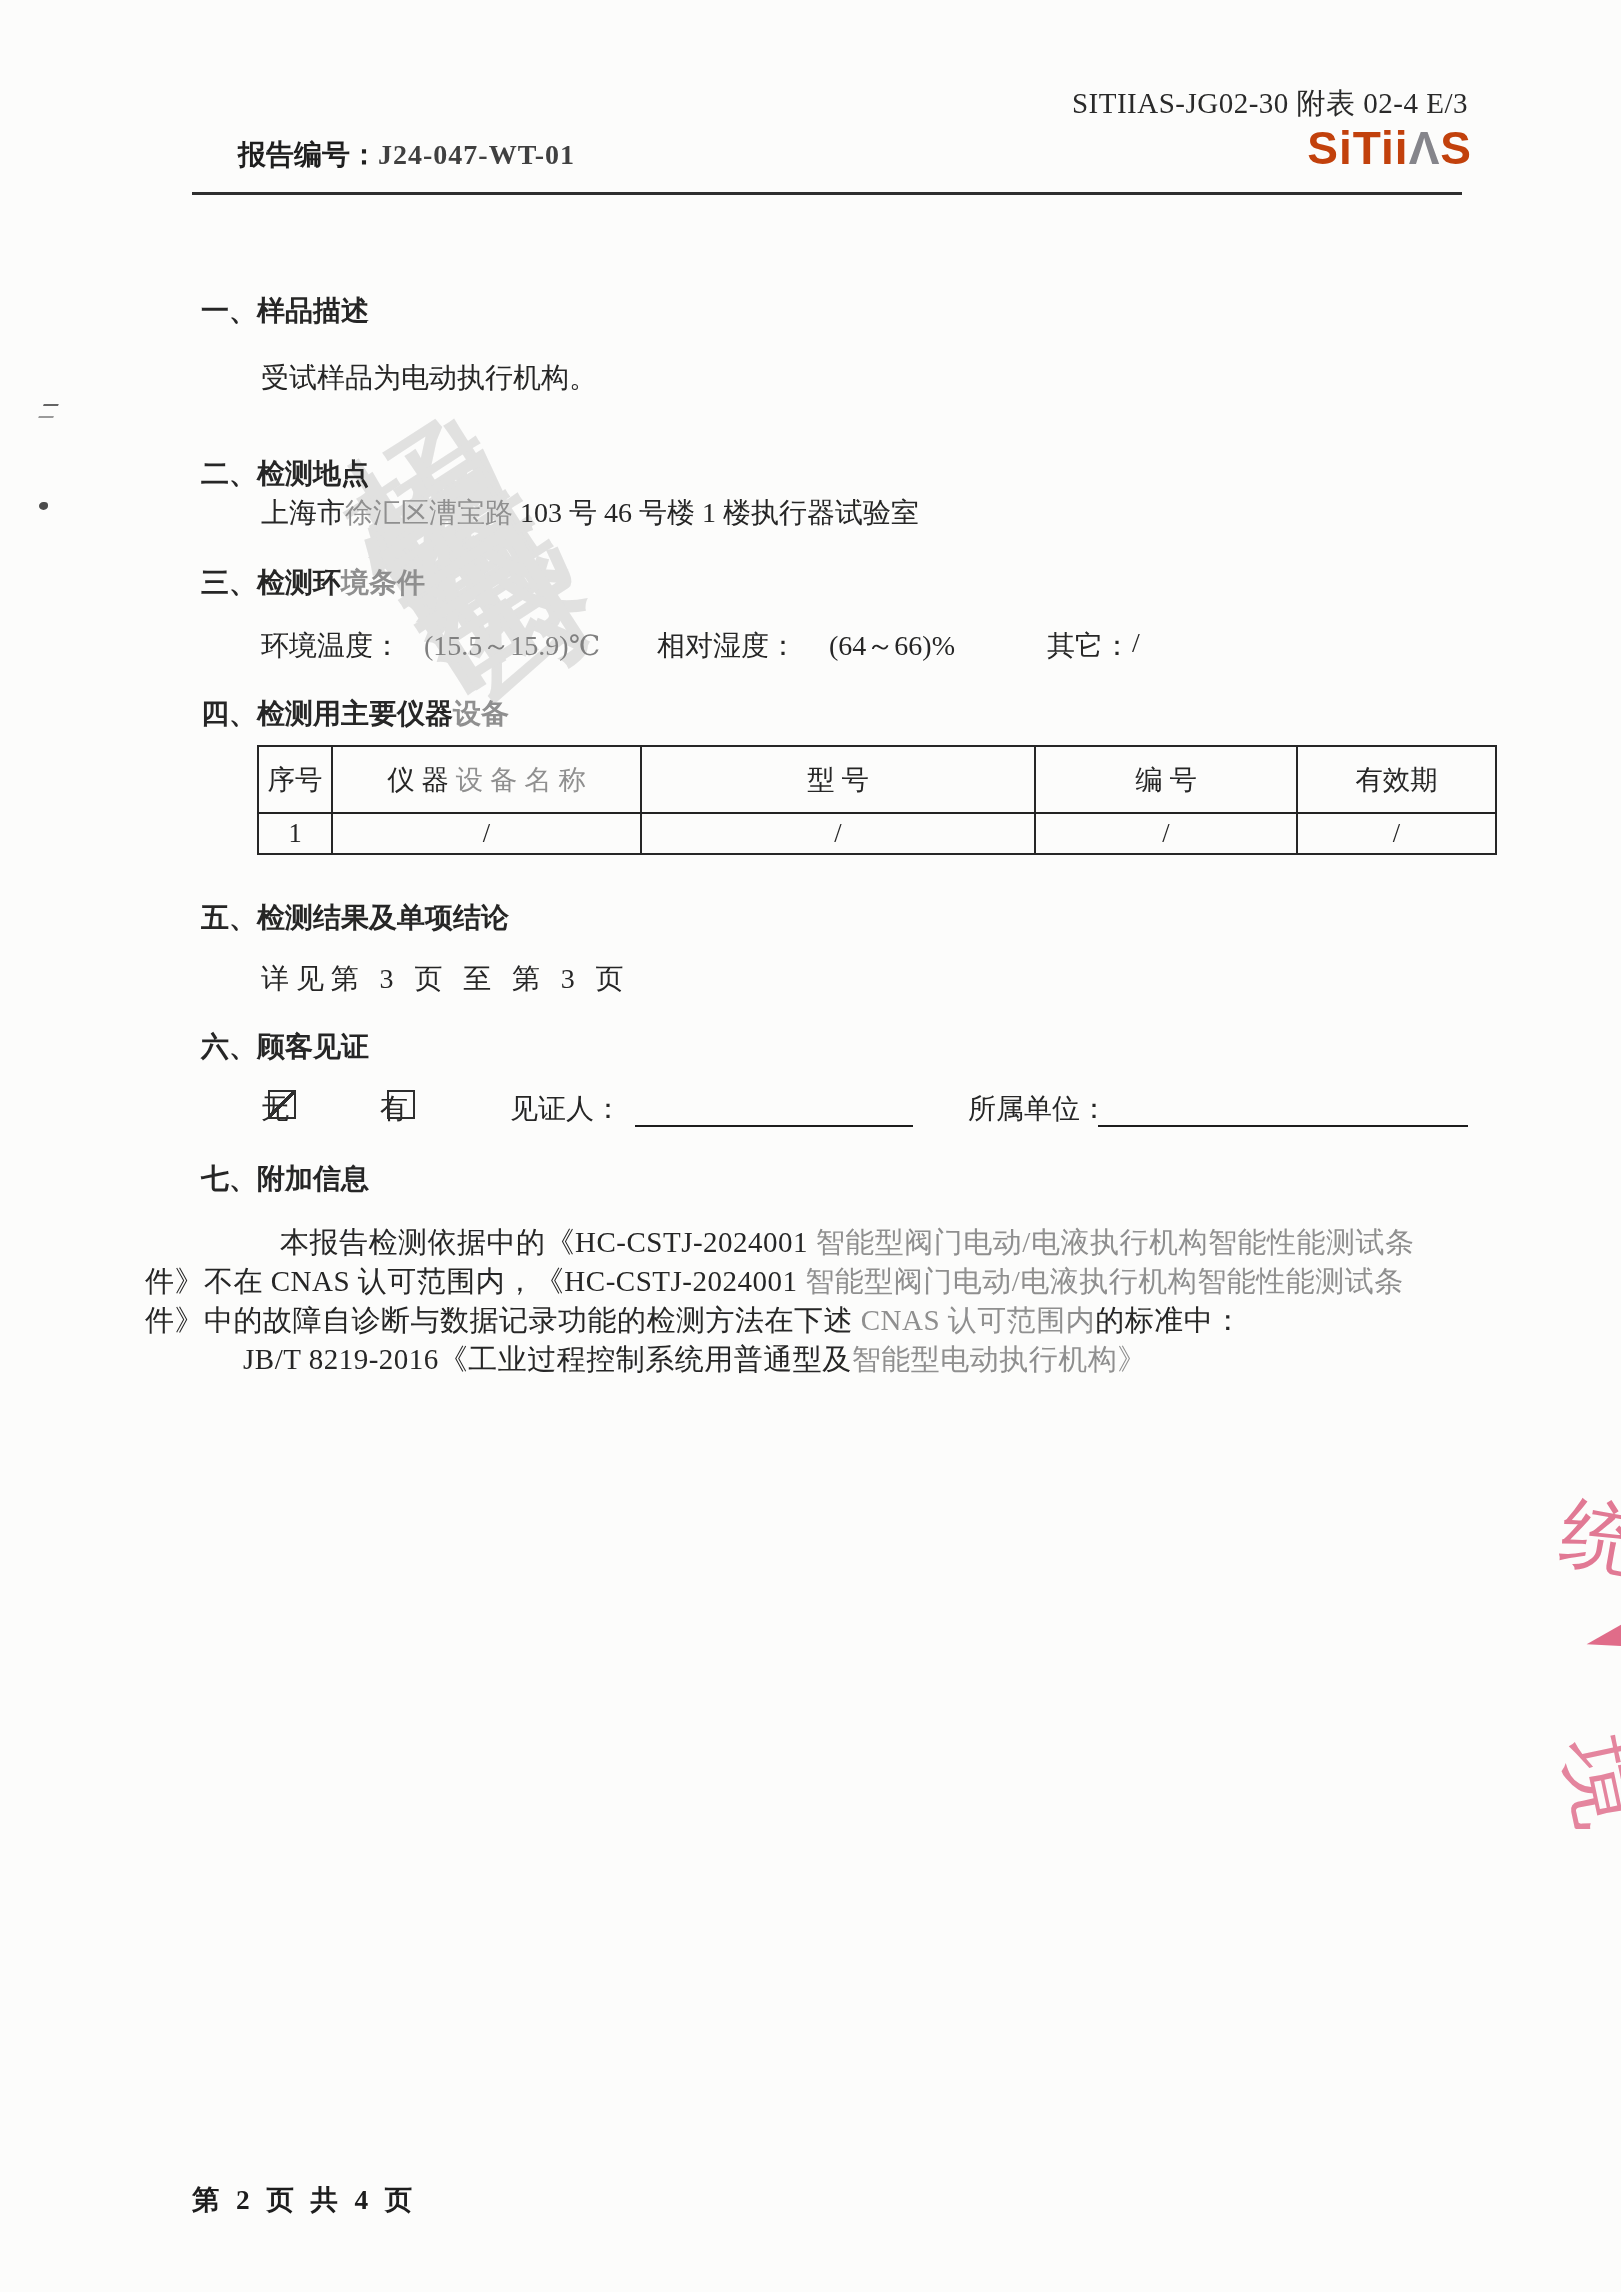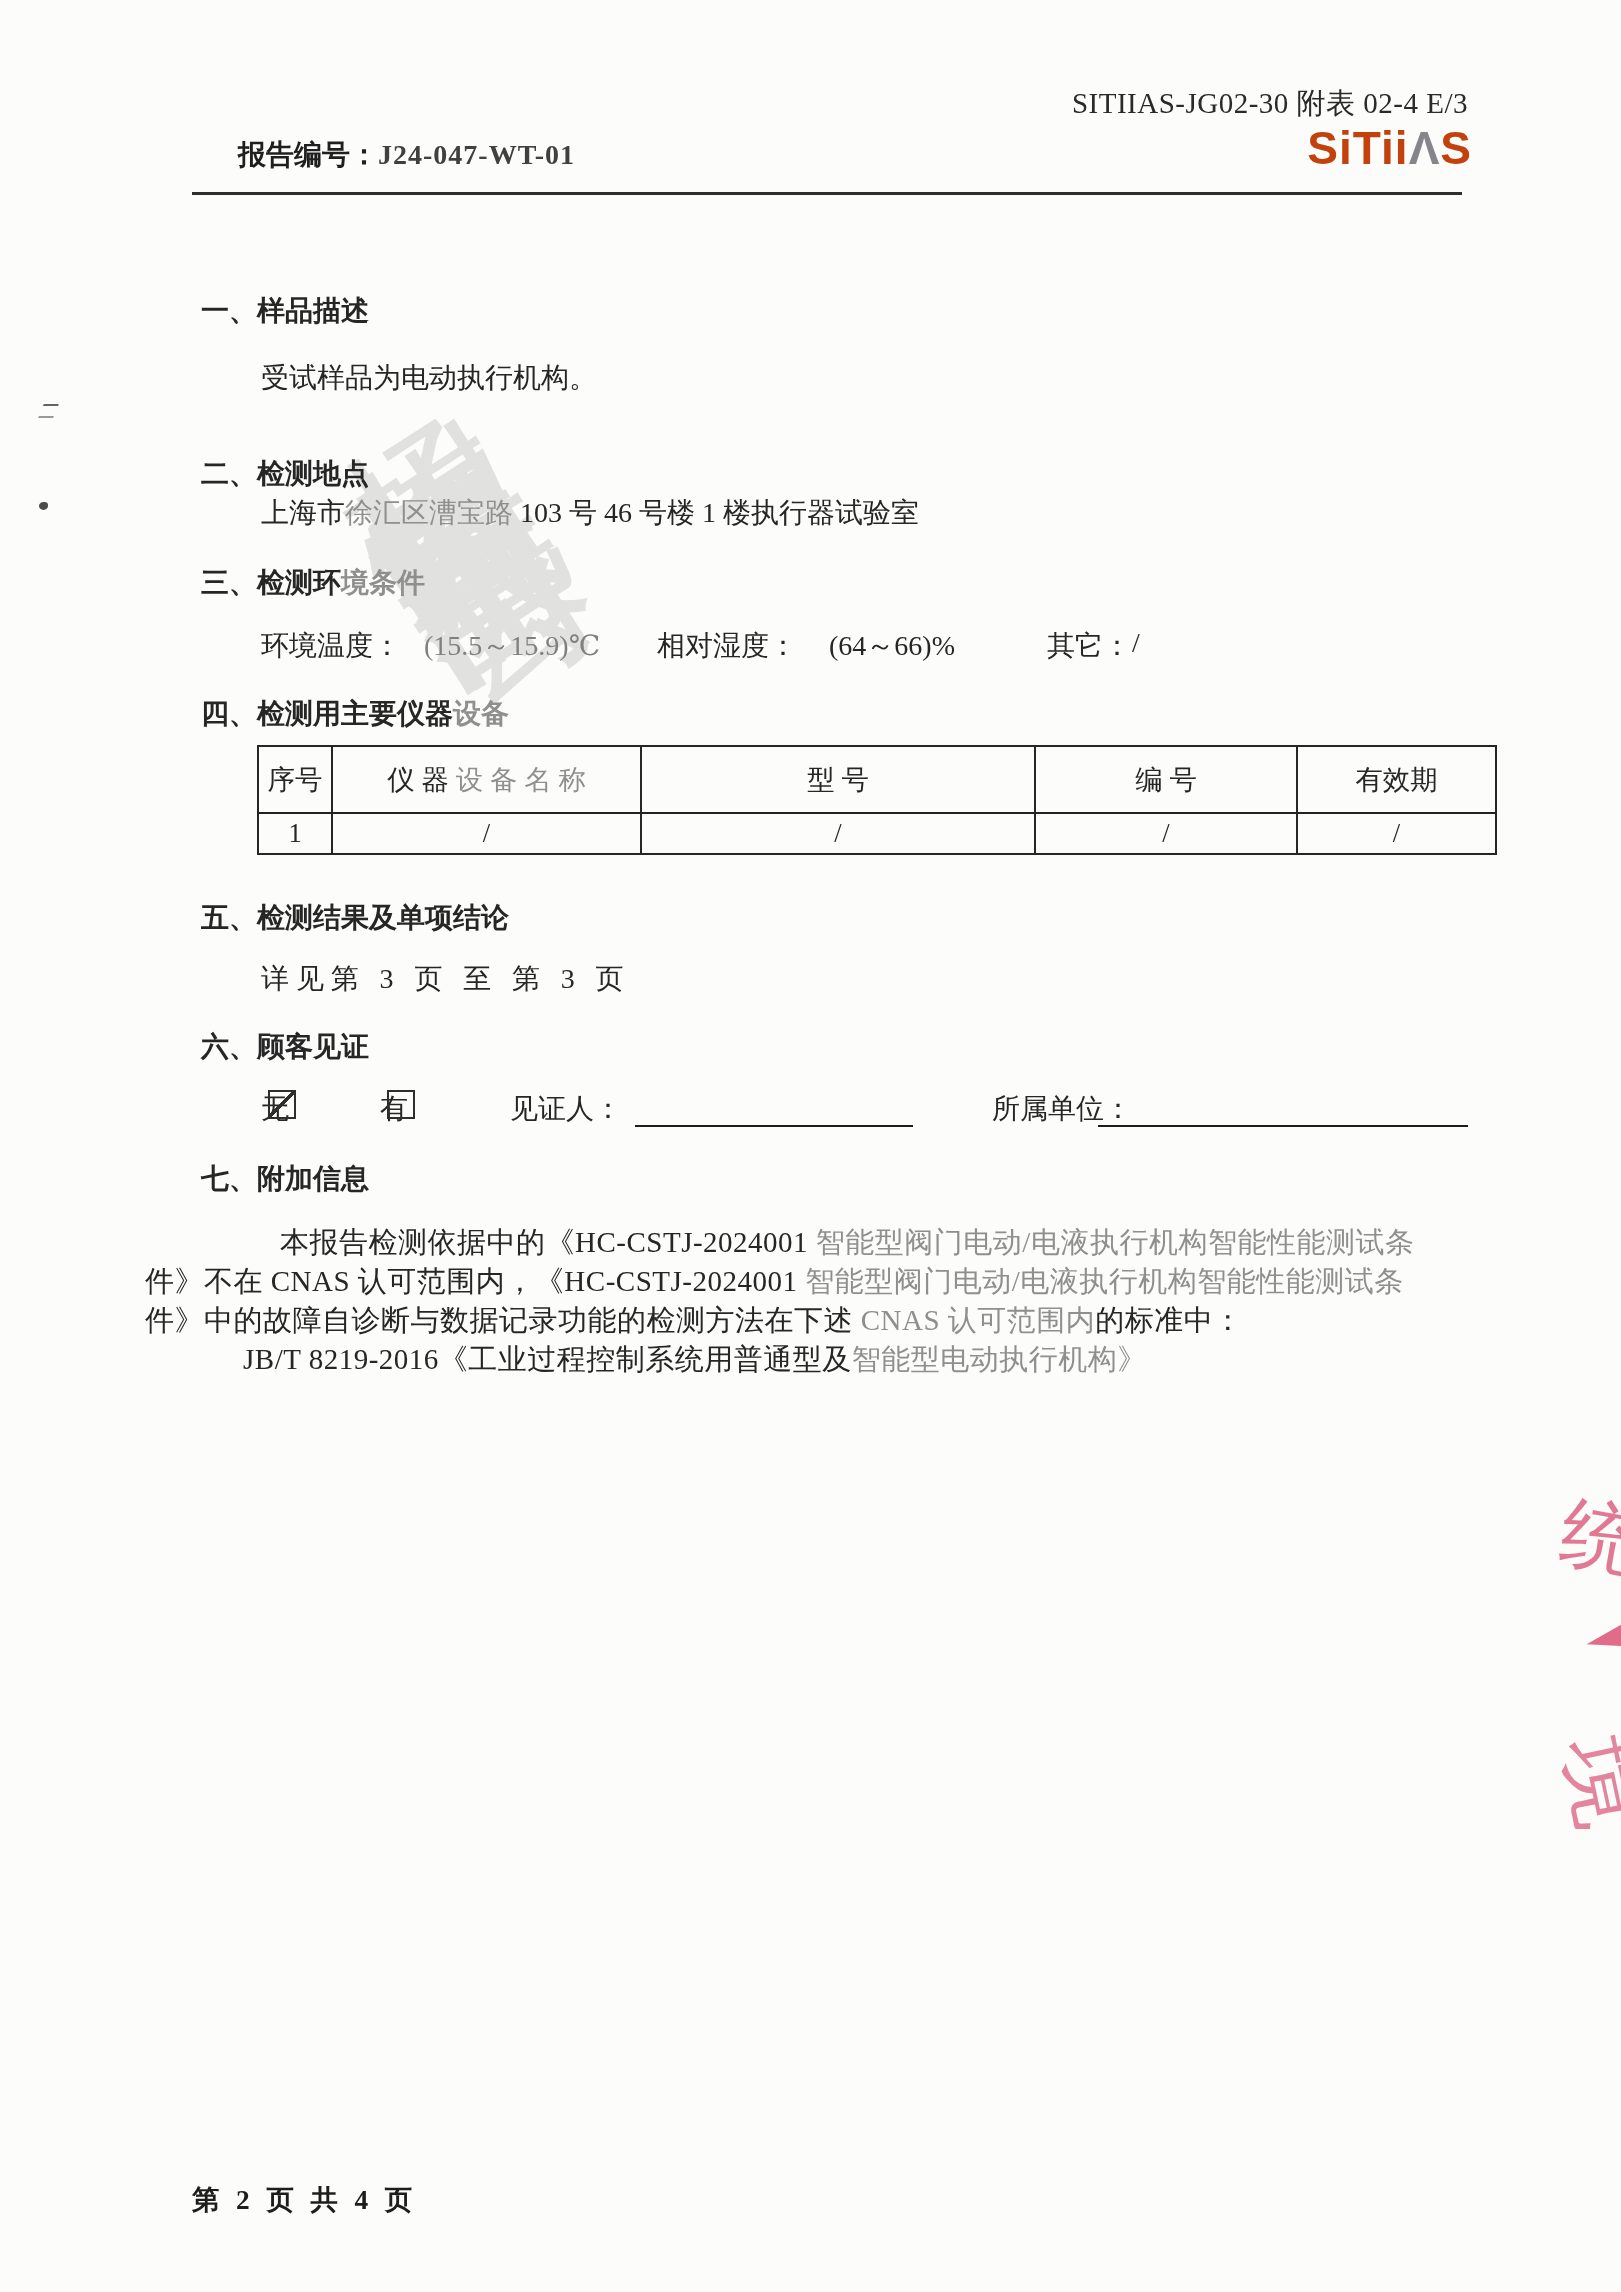--- a/index.html
+++ b/index.html
@@ -154,21 +154,21 @@
       <span style="left:261px">
         <span>无</span>
           <span class="cbox checked"></span>
       </span>
       <span style="left:380px">
         <span>有</span>
           <span class="cbox"></span>
       </span>
       <span style="left:510px">见证人：</span>
       <span class="uline u1"></span>
-      <span style="left:992px">所属单位：</span>
+      <span style="left:968px">所属单位：</span>
       <span class="uline u2"></span>
     </div>
 
     <div class="abs sec-h hei h7"><span class="tone-dark">七、附加信息</span></div>
     <div class="abs para">
       <div class="pline indent1"><span class="tone-dark">本报告检测依据中的《HC-CSTJ-2024001</span><span class="tone-gray"> 智能型阀门电动/电液执行机构智能性能测试条</span></div>
       <div class="pline"><span class="tone-dark">件》不在 CNAS 认可范围内，《HC-CSTJ-2024001 </span><span class="tone-gray">智能型阀门电动/电液执行机构智能性能测试条</span></div>
       <div class="pline"><span class="tone-dark">件》中的故障自诊断与数据记录功能的检测方法在下述 </span><span class="tone-gray">CNAS 认可范围内</span><span class="tone-dark">的标准中：</span></div>
       <div class="pline indent4"><span class="tone-dark">JB/T 8219-2016《工业过程控制系统用普通型及</span><span class="tone-gray">智能型电动执行机构》</span></div>
     </div>

